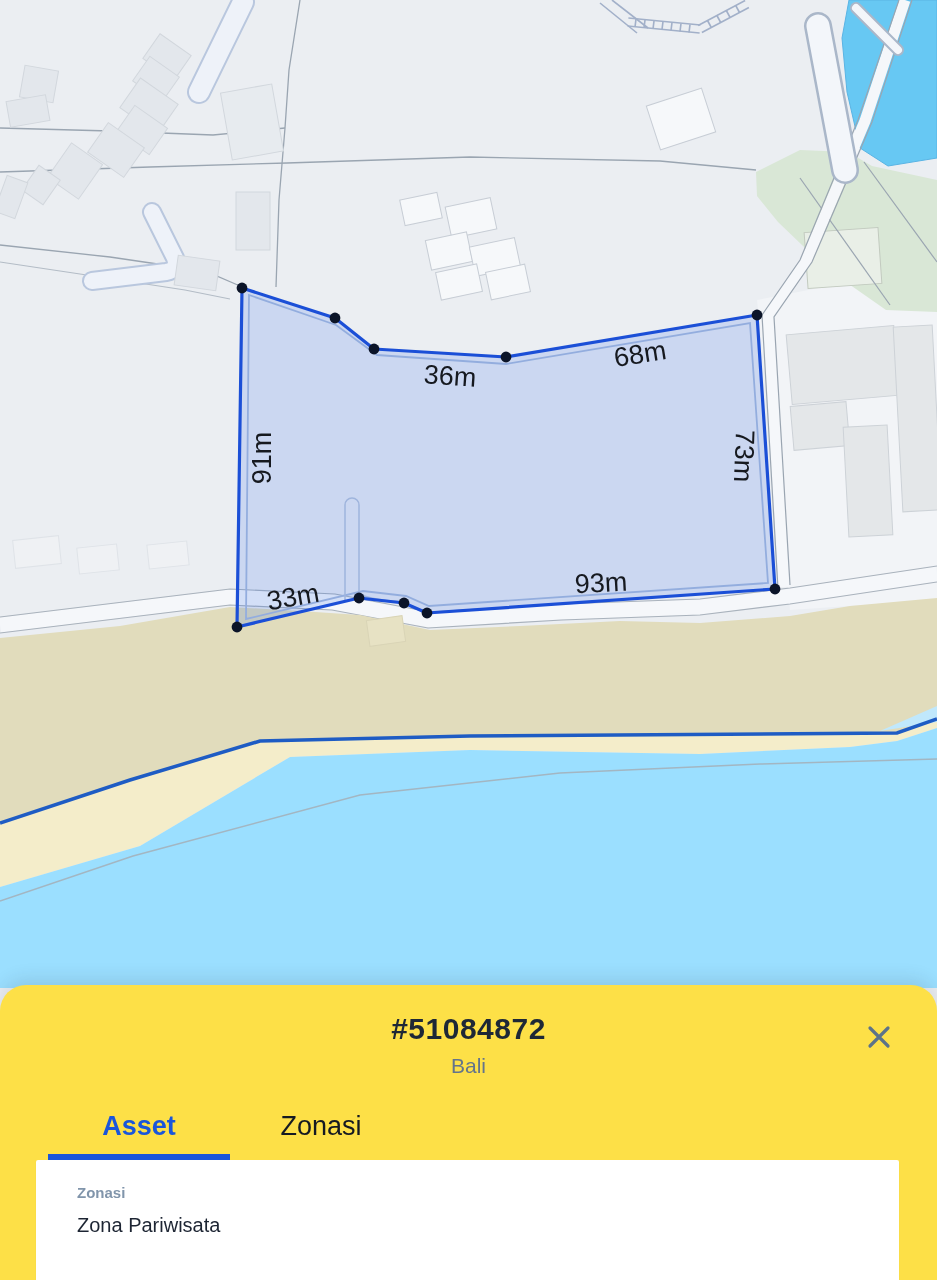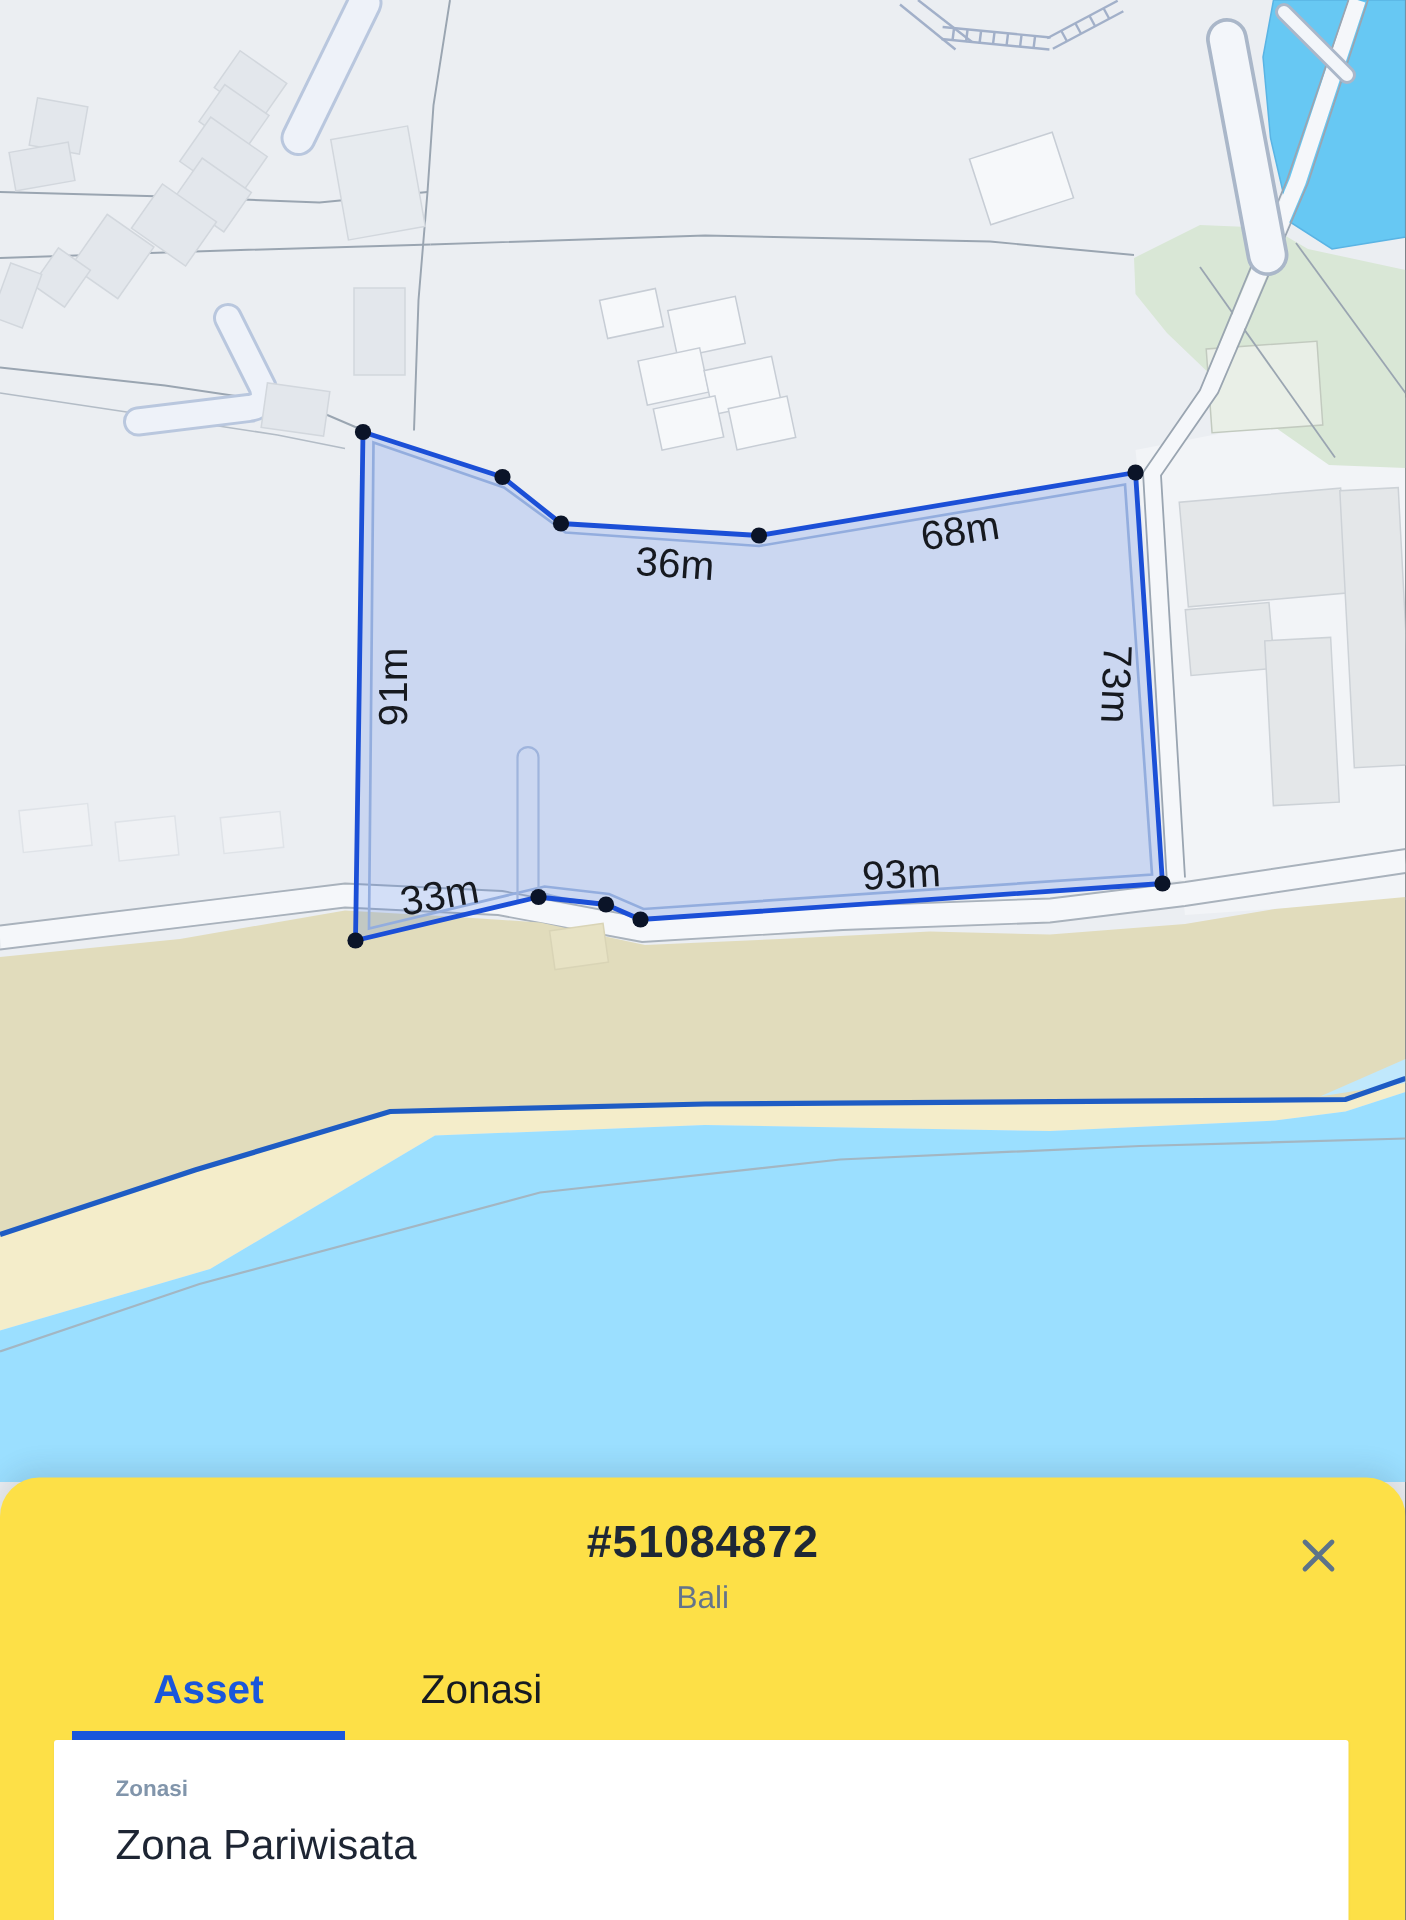--- a/index.html
+++ b/index.html
@@ -30,21 +30,21 @@
     width:182px; text-align:center; font-size:27px; padding-bottom:12px;
     color:#151a22; font-weight:500; border-bottom:6px solid transparent; cursor:pointer;
   }
   .tab.active { color:#1a56db; font-weight:700; border-bottom-color:#1a56db; }
   .card {
     margin-left:36px; margin-top:0; width:863px; height:140px;
     background:#ffffff; border-radius:2px; padding:24px 0 0 41px;
     box-shadow:0 1px 2px rgba(15,23,42,.05);
   }
   .field-label { font-size:15px; font-weight:700; color:#8195ab; }
-  .field-value { font-size:28px; color:#1d2533; margin-top:13px; }
+  .field-value { font-size:20px; color:#1d2533; margin-top:13px; }
 </style>
 </head>
 <body>
 
 <div class="phone">
 
   <div class="map-wrap">
   <svg viewBox="0 0 937 988" width="937" height="988" xmlns="http://www.w3.org/2000/svg">
 
     <rect x="0" y="0" width="937" height="988" fill="#ebeef2"></rect>

